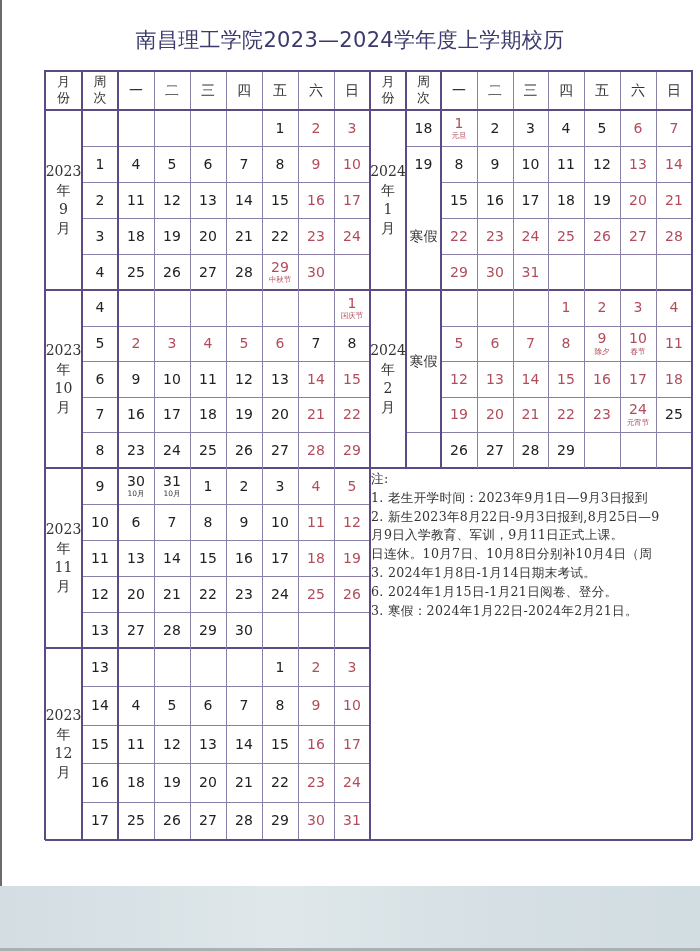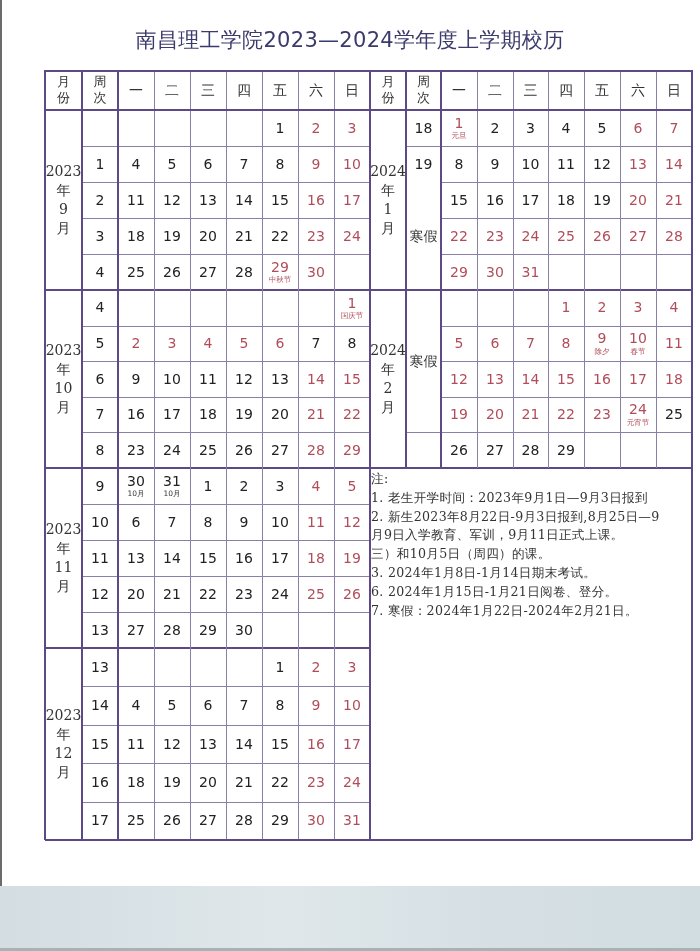--- a/index.html
+++ b/index.html
@@ -887,20 +887,20 @@
       <div class="vline thick" style="left: 646px; top: 398px; width: 2px; height: 372px;"></div>
       <div class="hline thick" style="left: 0px; top: 0px; width: 647px; height: 2px;"></div>
       <div class="hline thick" style="left: 0px; top: 39px; width: 647px; height: 2px;"></div>
       <div class="hline thick" style="left: 0px; top: 769px; width: 647px; height: 2px;"></div>
     </div>
   <div class="notes" id="notes">
     <div>注:</div>
   <div>1. 老生开学时间：2023年9月1日—9月3日报到</div>
       <div>2. 新生2023年8月22日-9月3日报到,8月25日—9</div>
       <div>月9日入学教育、军训，9月11日正式上课。</div>
-      <div>三）和10月5日（周四）的课。</div>
+      <div>日连休。10月7日、10月8日分别补10月4日（周</div>
       <div>3. 2024年1月8日-1月14日期末考试。</div>
       <div>6. 2024年1月15日-1月21日阅卷、登分。</div>
-      <div>7. 寒假：2024年1月22日-2024年2月21日。</div>
+      <div>3. 寒假：2024年1月22日-2024年2月21日。</div>
     </div>
 </div>
 <div class="bottom-band"></div>
 <div class="bottom-line"></div>
 
 </body></html>

